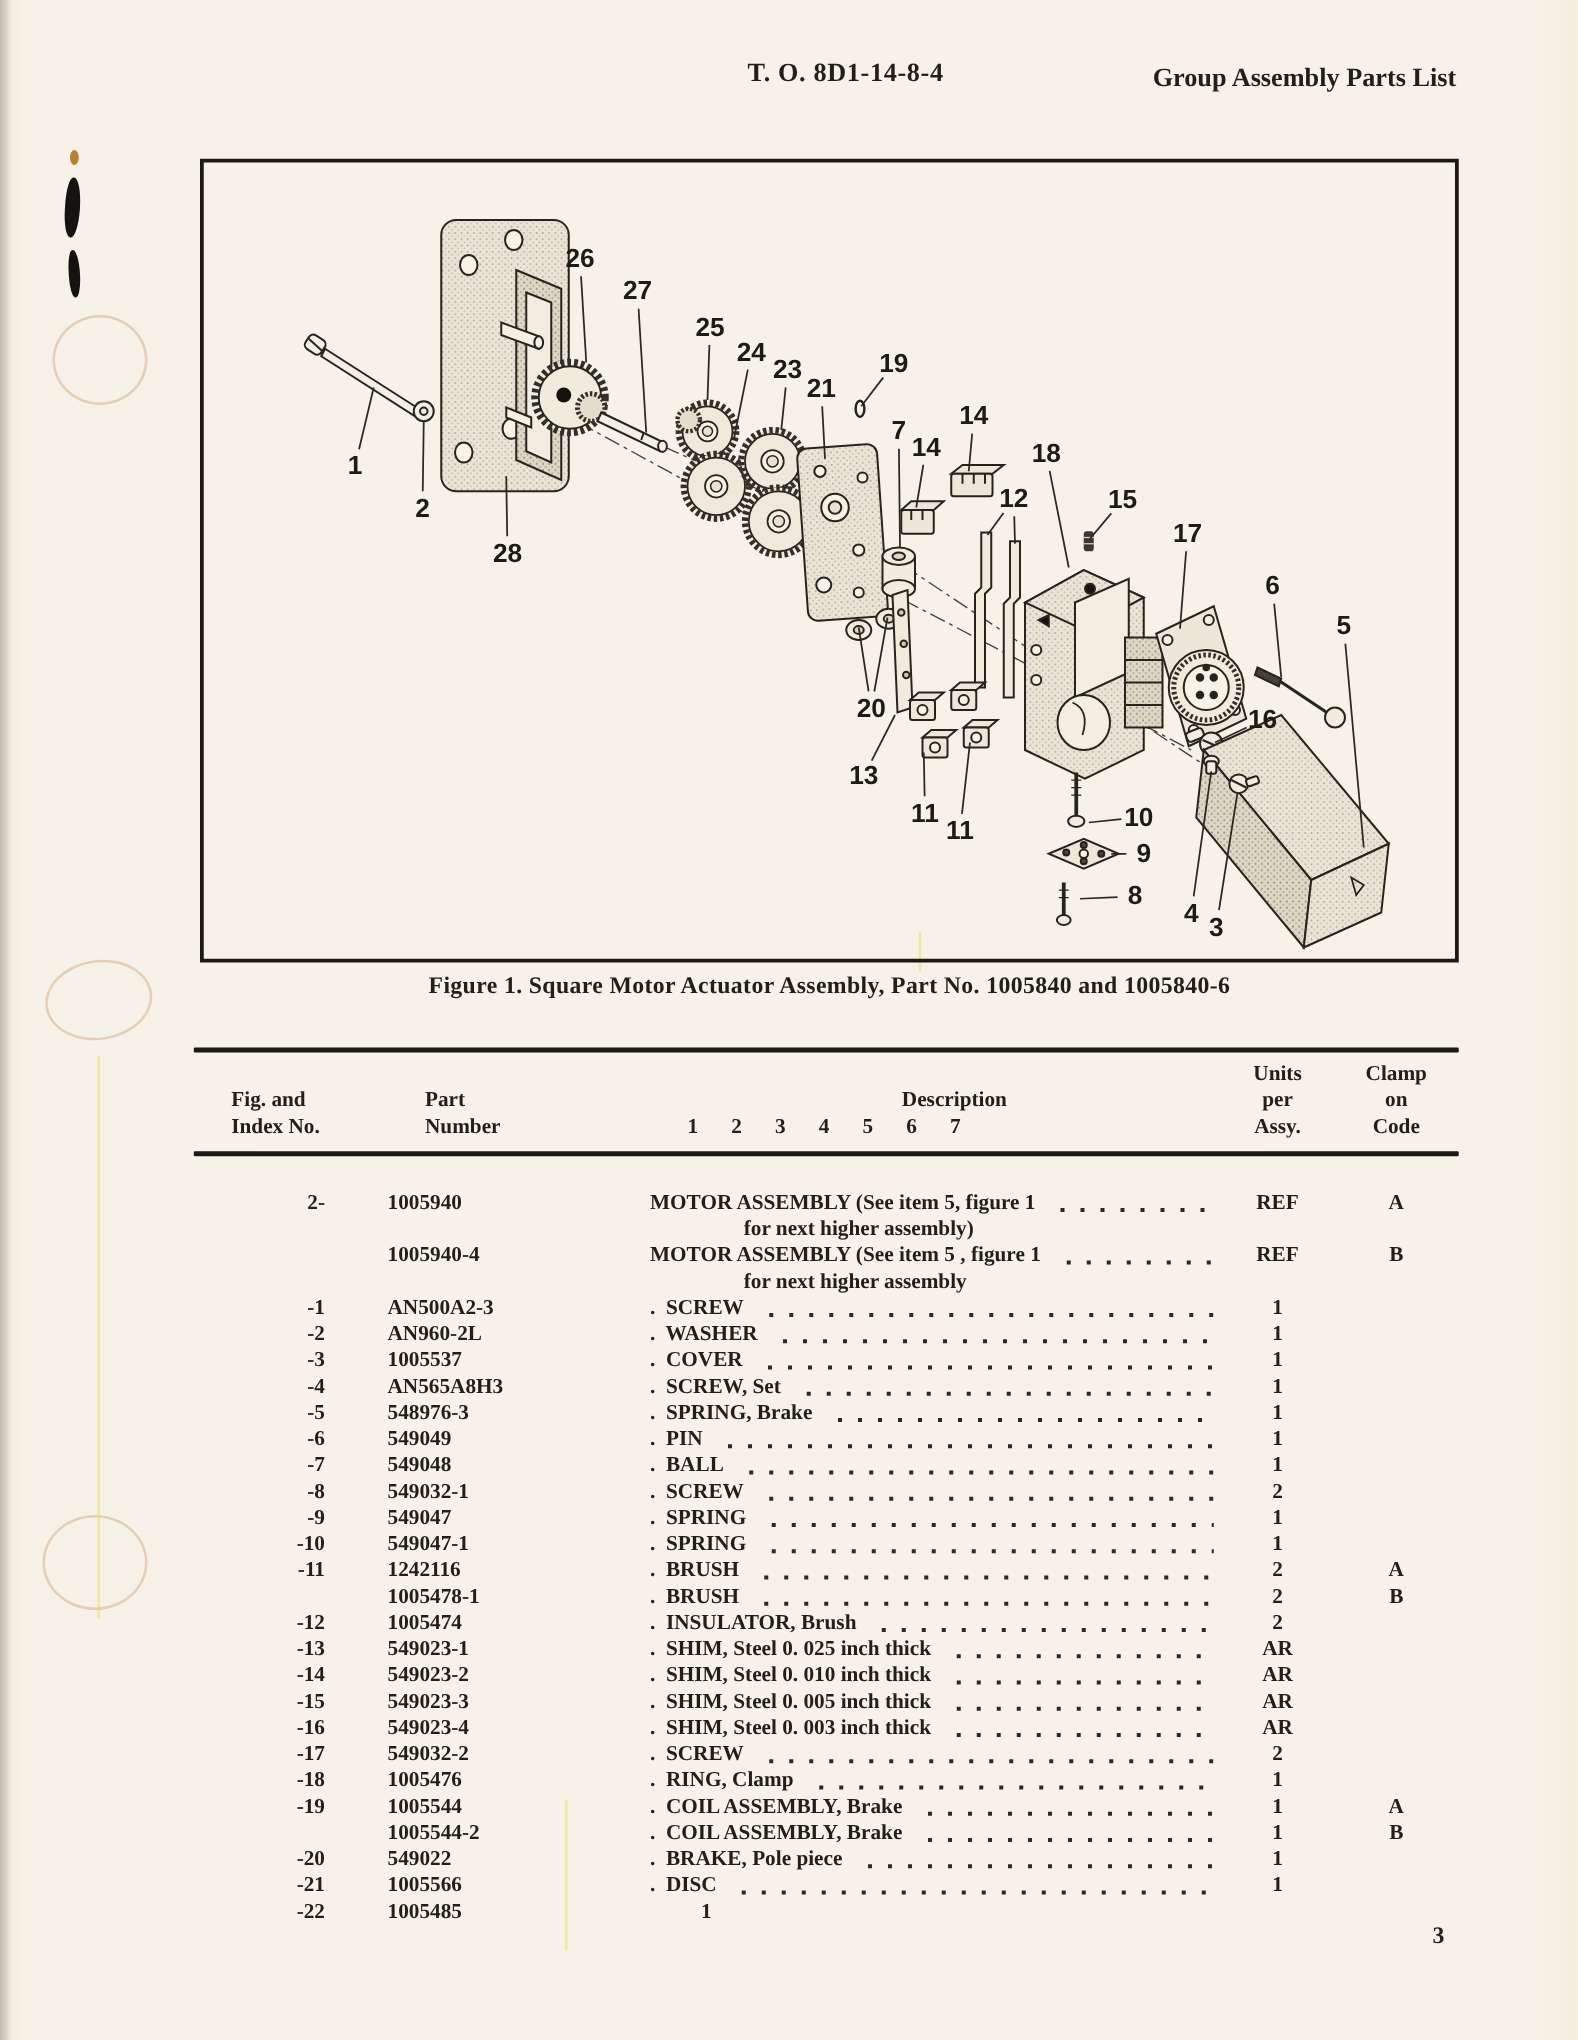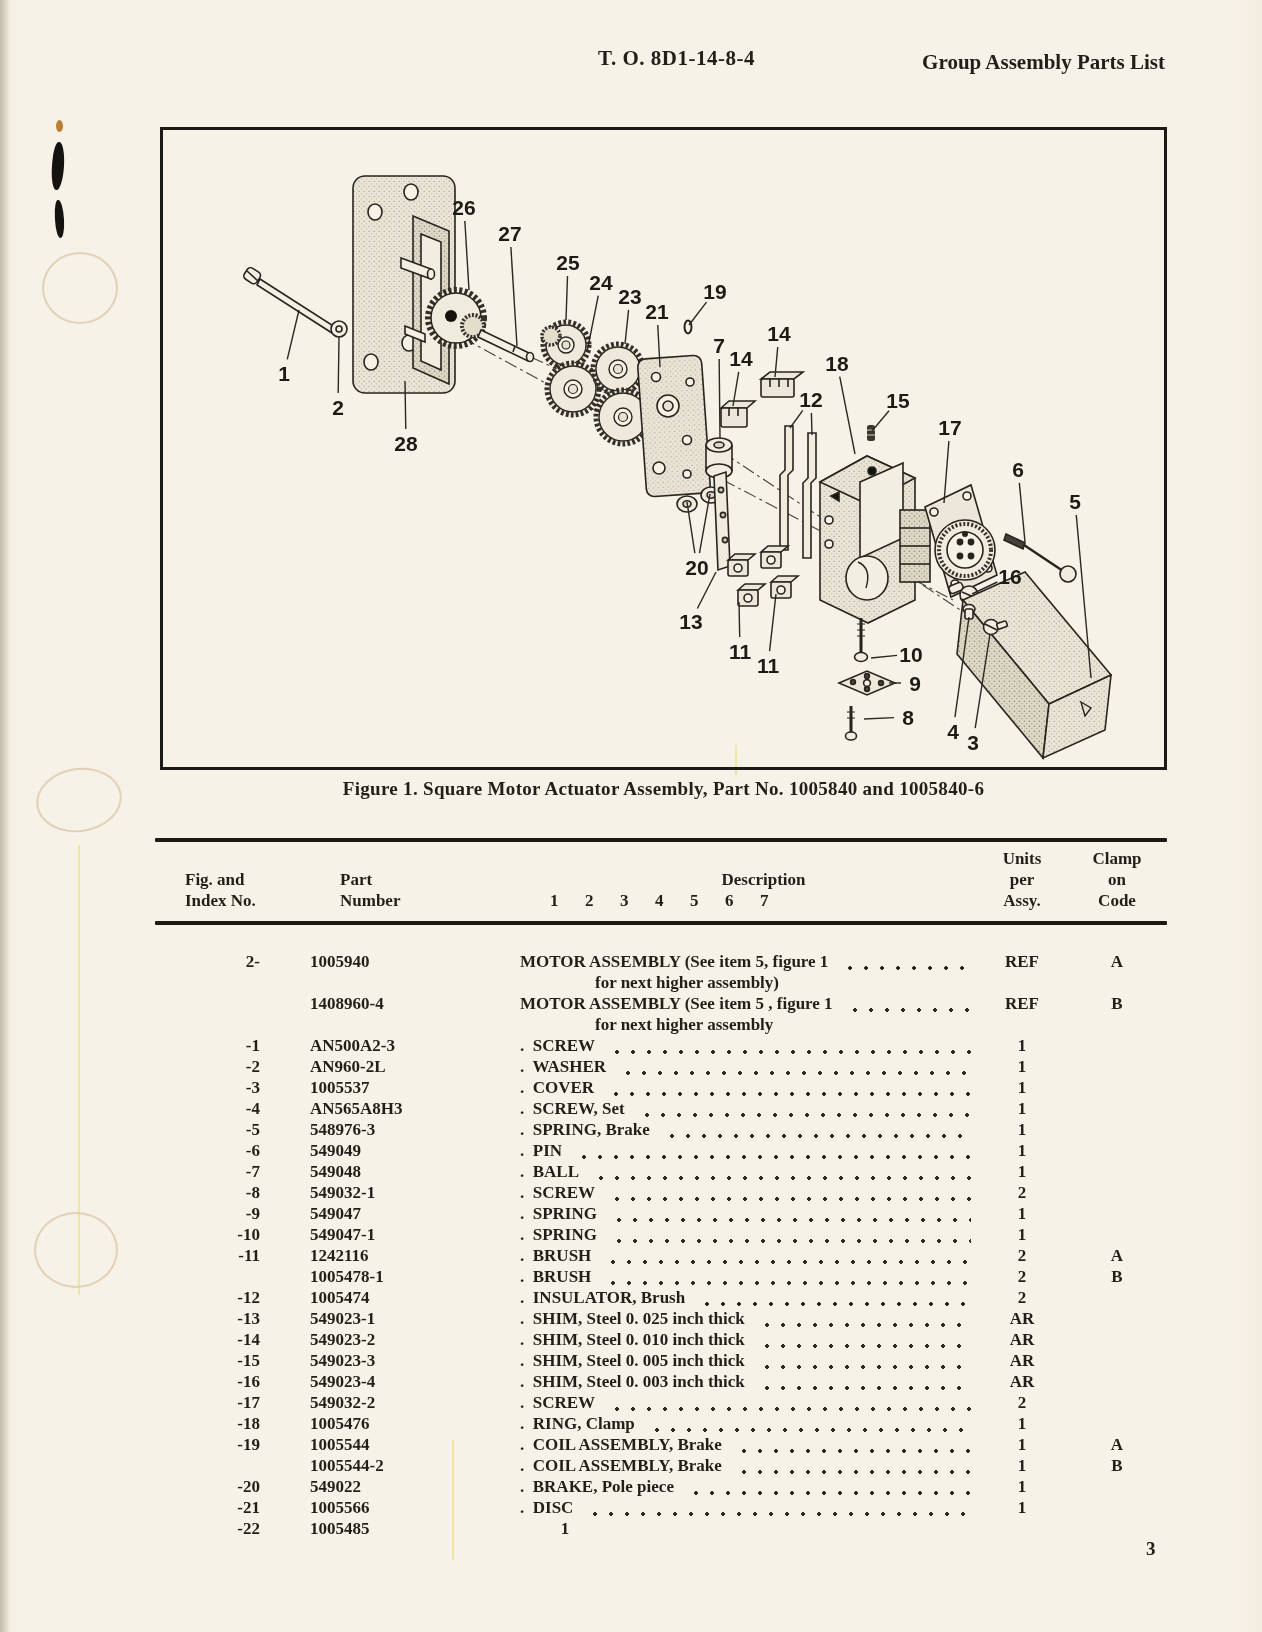--- a/index.html
+++ b/index.html
@@ -421,21 +421,21 @@
         </div>
         <div class="prow">
           <span class="c-idx"></span>
           <span class="c-part"></span>
           <span class="c-desc desc2">for next higher assembly)</span>
           <span class="c-units"></span>
           <span class="c-code"></span>
         </div>
         <div class="prow">
           <span class="c-idx"></span>
-          <span class="c-part">1408960-4</span>
+          <span class="c-part">1005940-4</span>
           <span class="c-desc"><span class="d-text">MOTOR ASSEMBLY (See item 5 , figure 1</span><span class="leader"></span></span>
           <span class="c-units">REF</span>
           <span class="c-code">B</span>
         </div>
         <div class="prow">
           <span class="c-idx"></span>
           <span class="c-part"></span>
           <span class="c-desc desc2">for next higher assembly</span>
           <span class="c-units"></span>
           <span class="c-code"></span>

